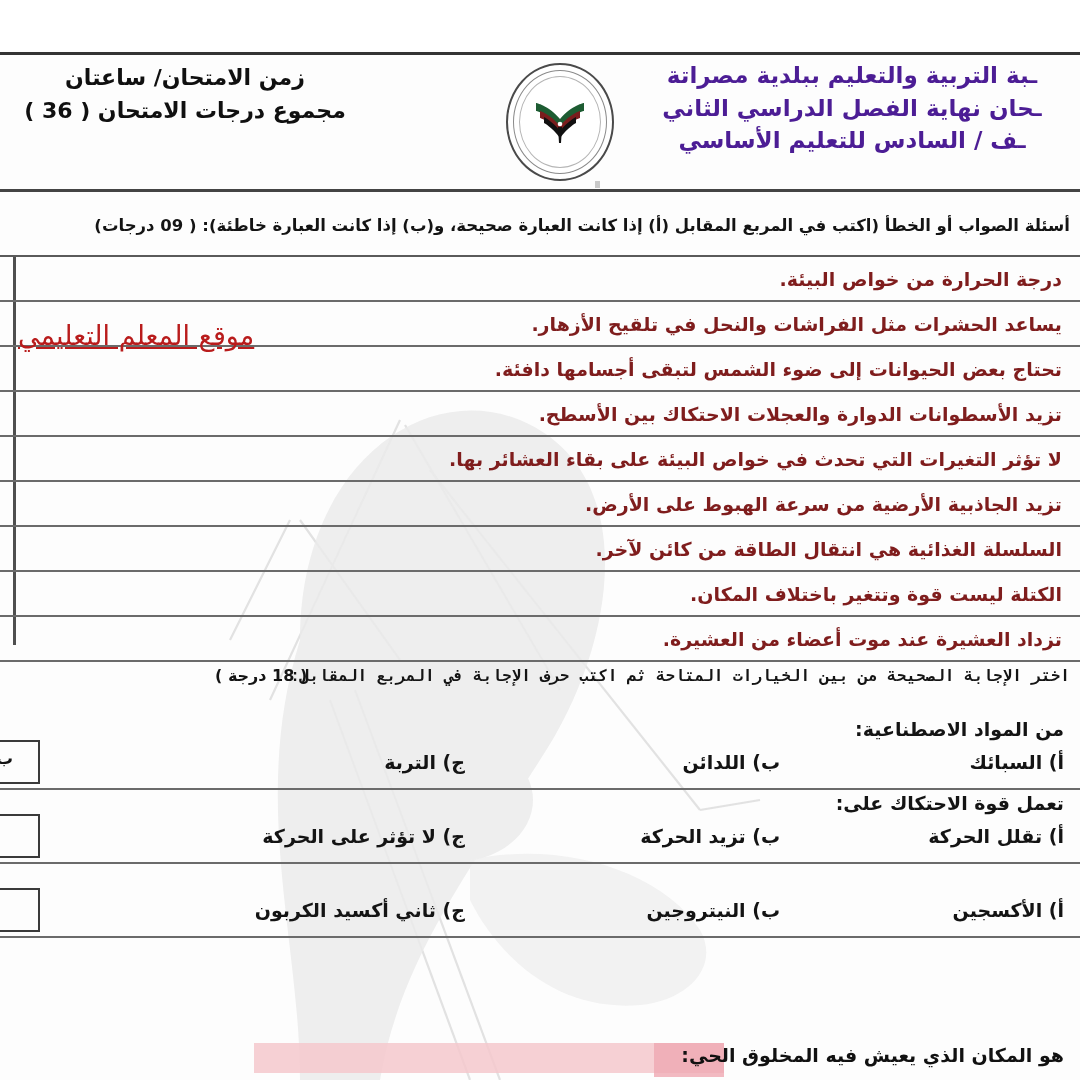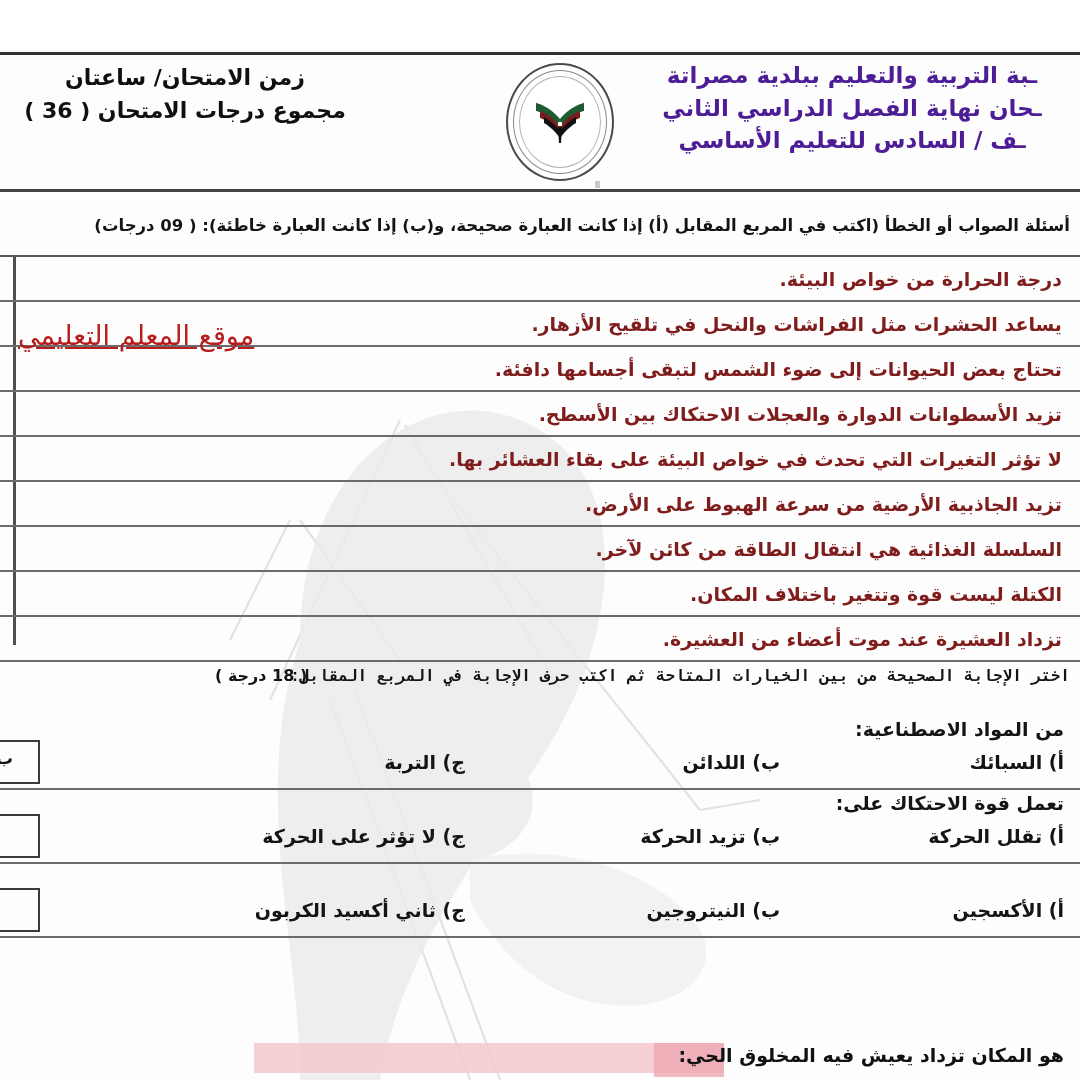--- a/index.html
+++ b/index.html
@@ -388,18 +388,18 @@
       <div class="ans-box">
         <span class="ans-letter"></span>
       </div>
     </div>
 
   </div>
 
   <div class="last-line">
     <div class="hl"></div>
     <div class="hl2"></div>
-    <span class="txt">هو المكان تزداد يعيش فيه المخلوق الحي:</span>
+    <span class="txt">هو المكان الذي يعيش فيه المخلوق الحي:</span>
   </div>
 
   <div class="site-watermark">موقع المعلم التعليمي</div>
 
 </div>
 
 </body></html>

